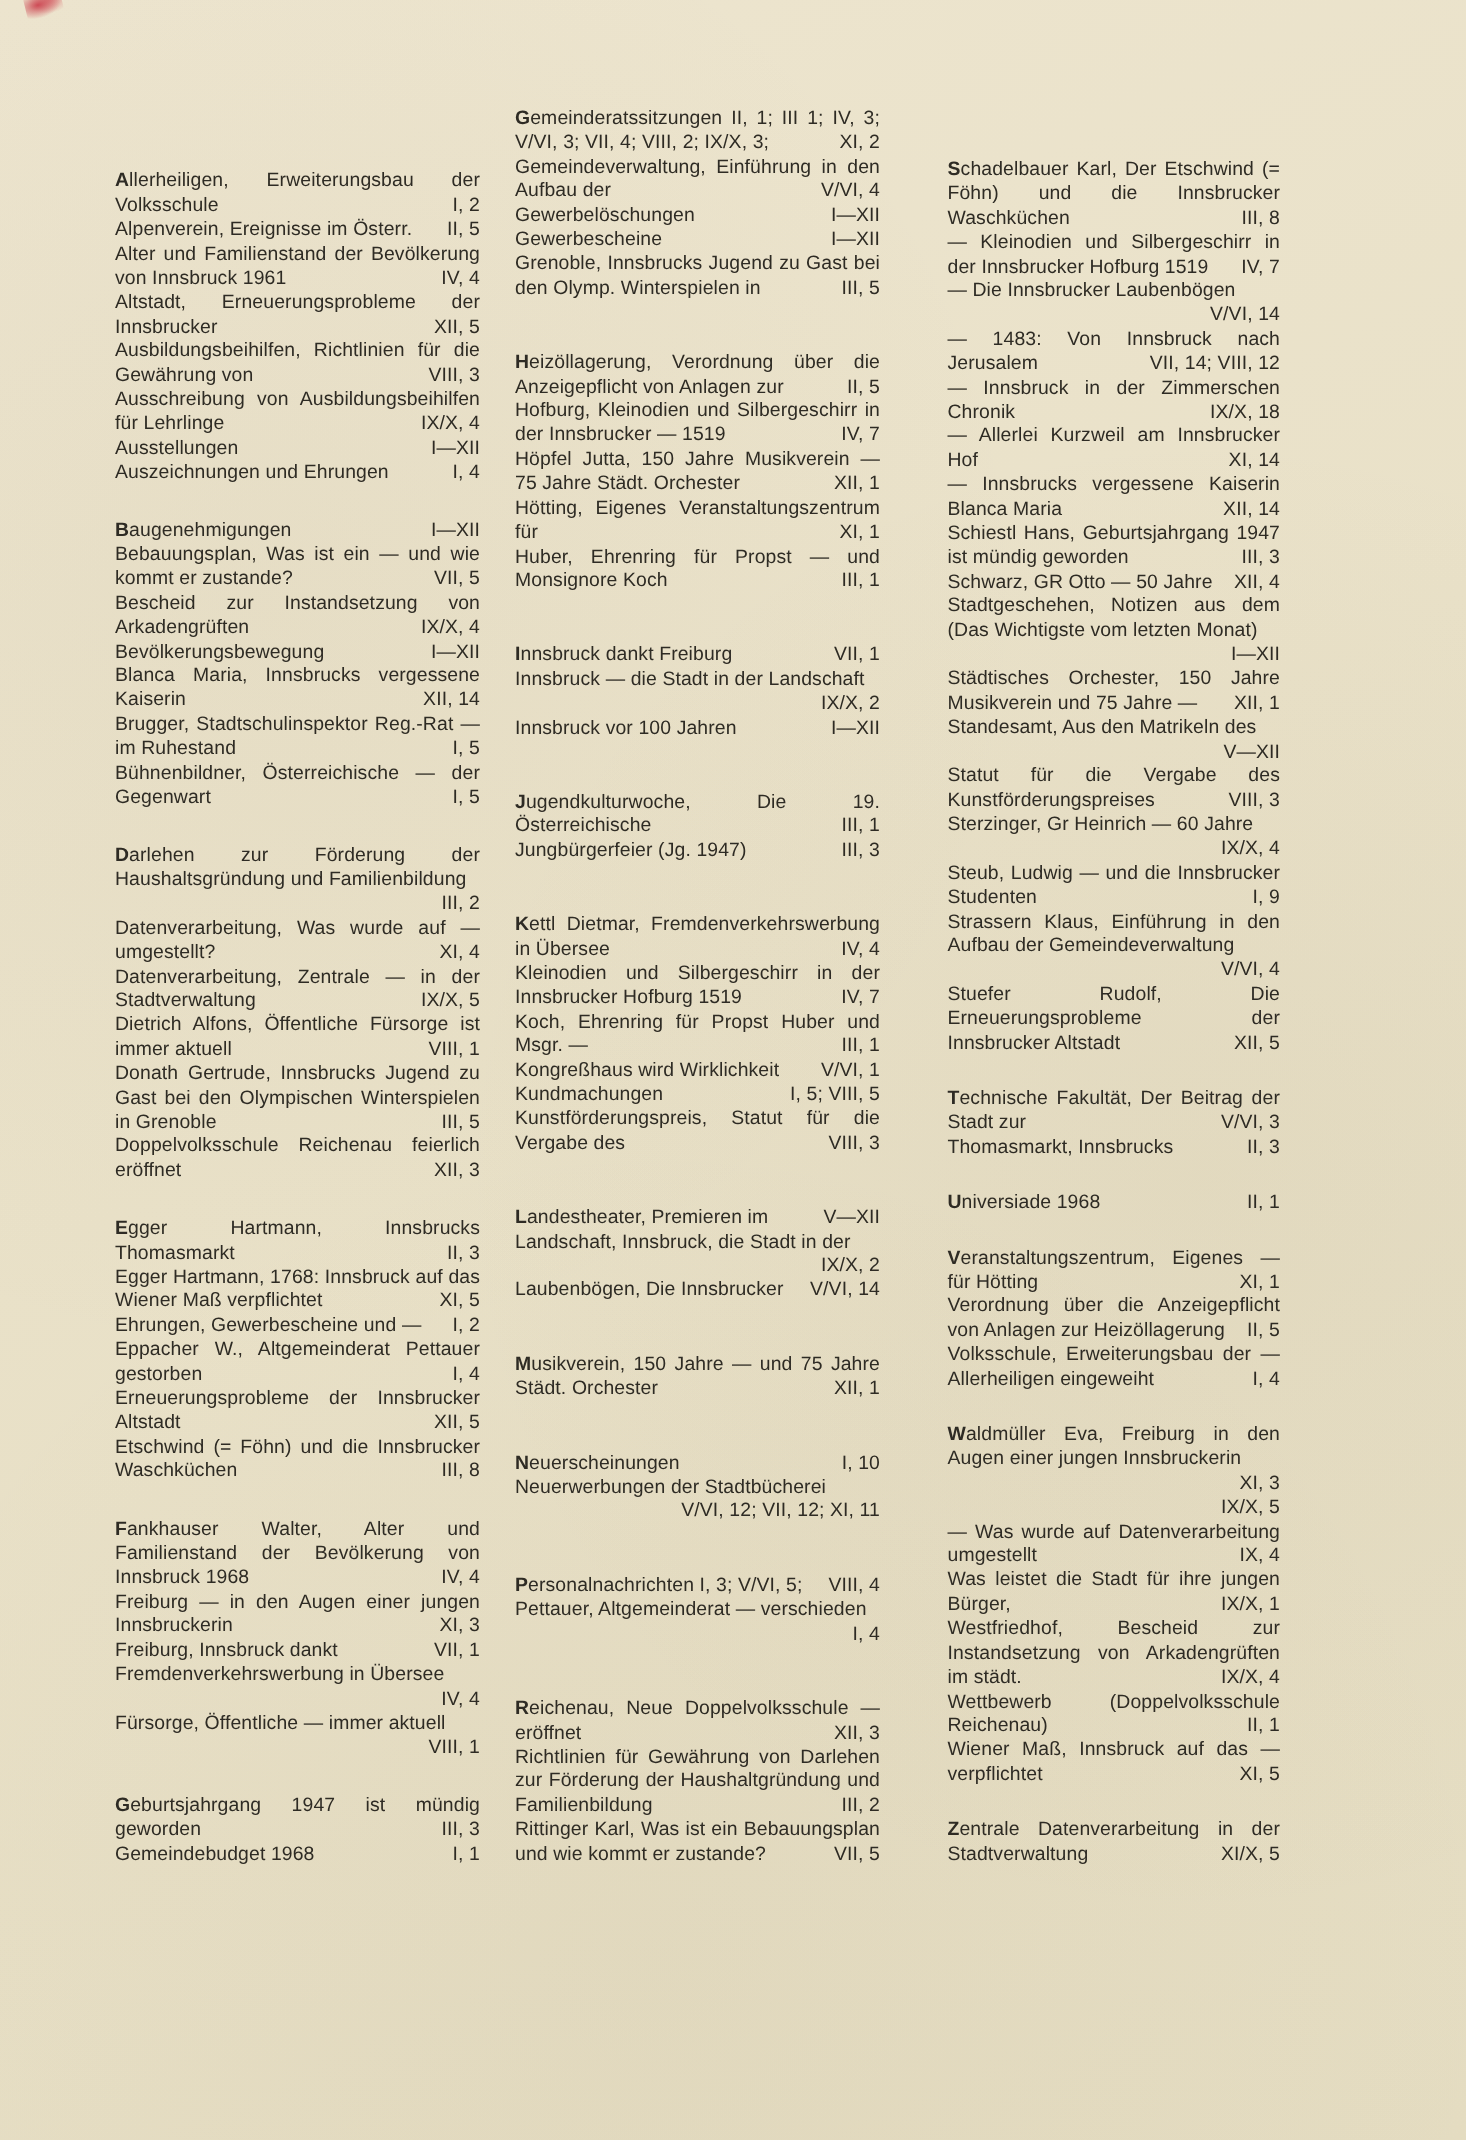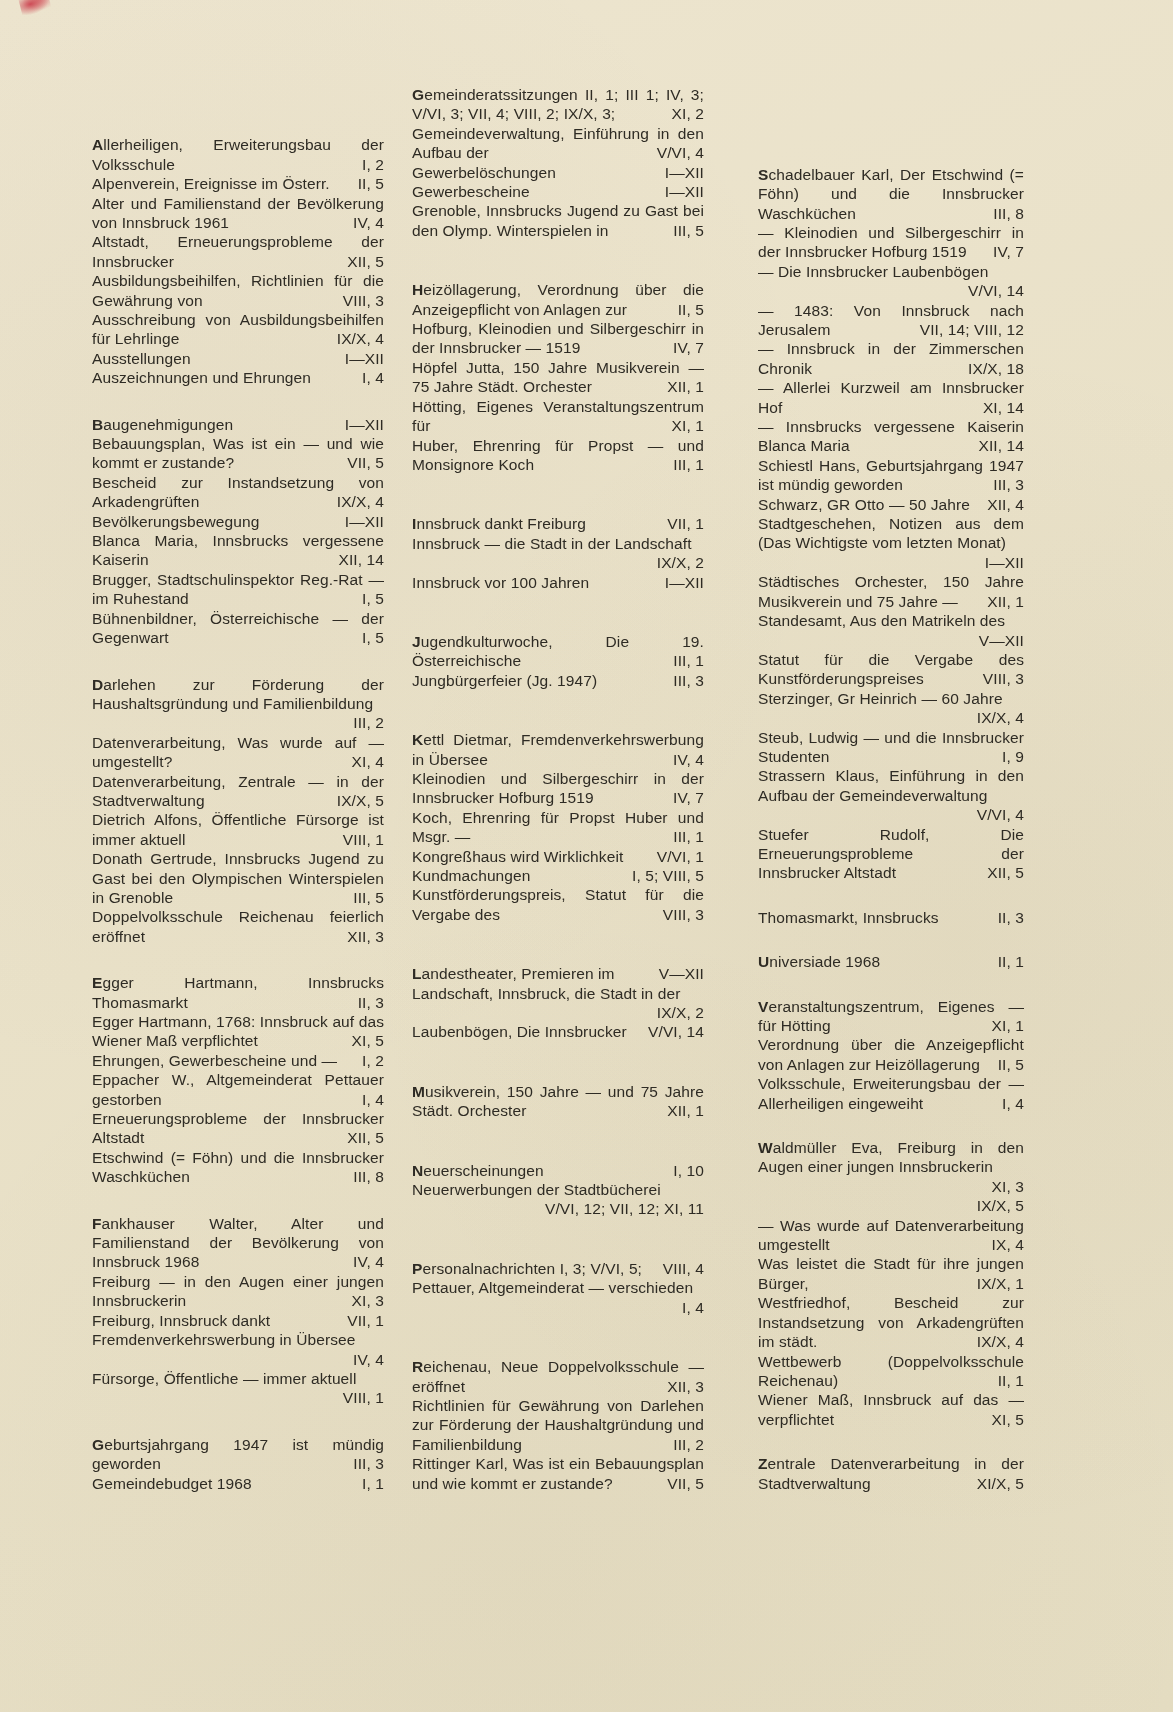--- a/index.html
+++ b/index.html
@@ -201,20 +201,21 @@
           <p class="entry"><span class="etext">Stadtgeschehen, Notizen aus dem (Das Wichtigste vom letzten Monat)</span> <span class="ref">I—XII</span></p>
           <p class="entry"><span class="etext">Städtisches Orchester, 150 Jahre Musikverein und 75 Jahre —</span> <span class="ref">XII, 1</span></p>
           <p class="entry"><span class="etext">Standesamt, Aus den Matrikeln des</span> <span class="ref">V—XII</span></p>
           <p class="entry"><span class="etext">Statut für die Vergabe des Kunstförderungspreises</span> <span class="ref">VIII, 3</span></p>
           <p class="entry"><span class="etext">Sterzinger, Gr Heinrich — 60 Jahre</span> <span class="ref">IX/X, 4</span></p>
           <p class="entry"><span class="etext">Steub, Ludwig — und die Innsbrucker Studenten</span> <span class="ref">I, 9</span></p>
           <p class="entry"><span class="etext">Strassern Klaus, Einführung in den Aufbau der Gemeindeverwaltung</span> <span class="ref">V/VI, 4</span></p>
           <p class="entry"><span class="etext">Stuefer Rudolf, Die Erneuerungsprobleme der Innsbrucker Altstadt</span> <span class="ref">XII, 5</span></p>
         </div>
         <div class="group">
+          <p class="entry lead"><span class="etext">Technische Fakultät, Der Beitrag der Stadt zur</span> <span class="ref">V/VI, 3</span></p>
           <p class="entry"><span class="etext">Thomasmarkt, Innsbrucks</span> <span class="ref">II, 3</span></p>
         </div>
         <div class="group">
           <p class="entry lead"><span class="etext">Universiade 1968</span> <span class="ref">II, 1</span></p>
         </div>
         <div class="group">
           <p class="entry lead"><span class="etext">Veranstaltungszentrum, Eigenes — für Hötting</span> <span class="ref">XI, 1</span></p>
           <p class="entry"><span class="etext">Verordnung über die Anzeigepflicht von Anlagen zur Heizöllagerung</span> <span class="ref">II, 5</span></p>
           <p class="entry"><span class="etext">Volksschule, Erweiterungsbau der — Allerheiligen eingeweiht</span> <span class="ref">I, 4</span></p>
         </div>

